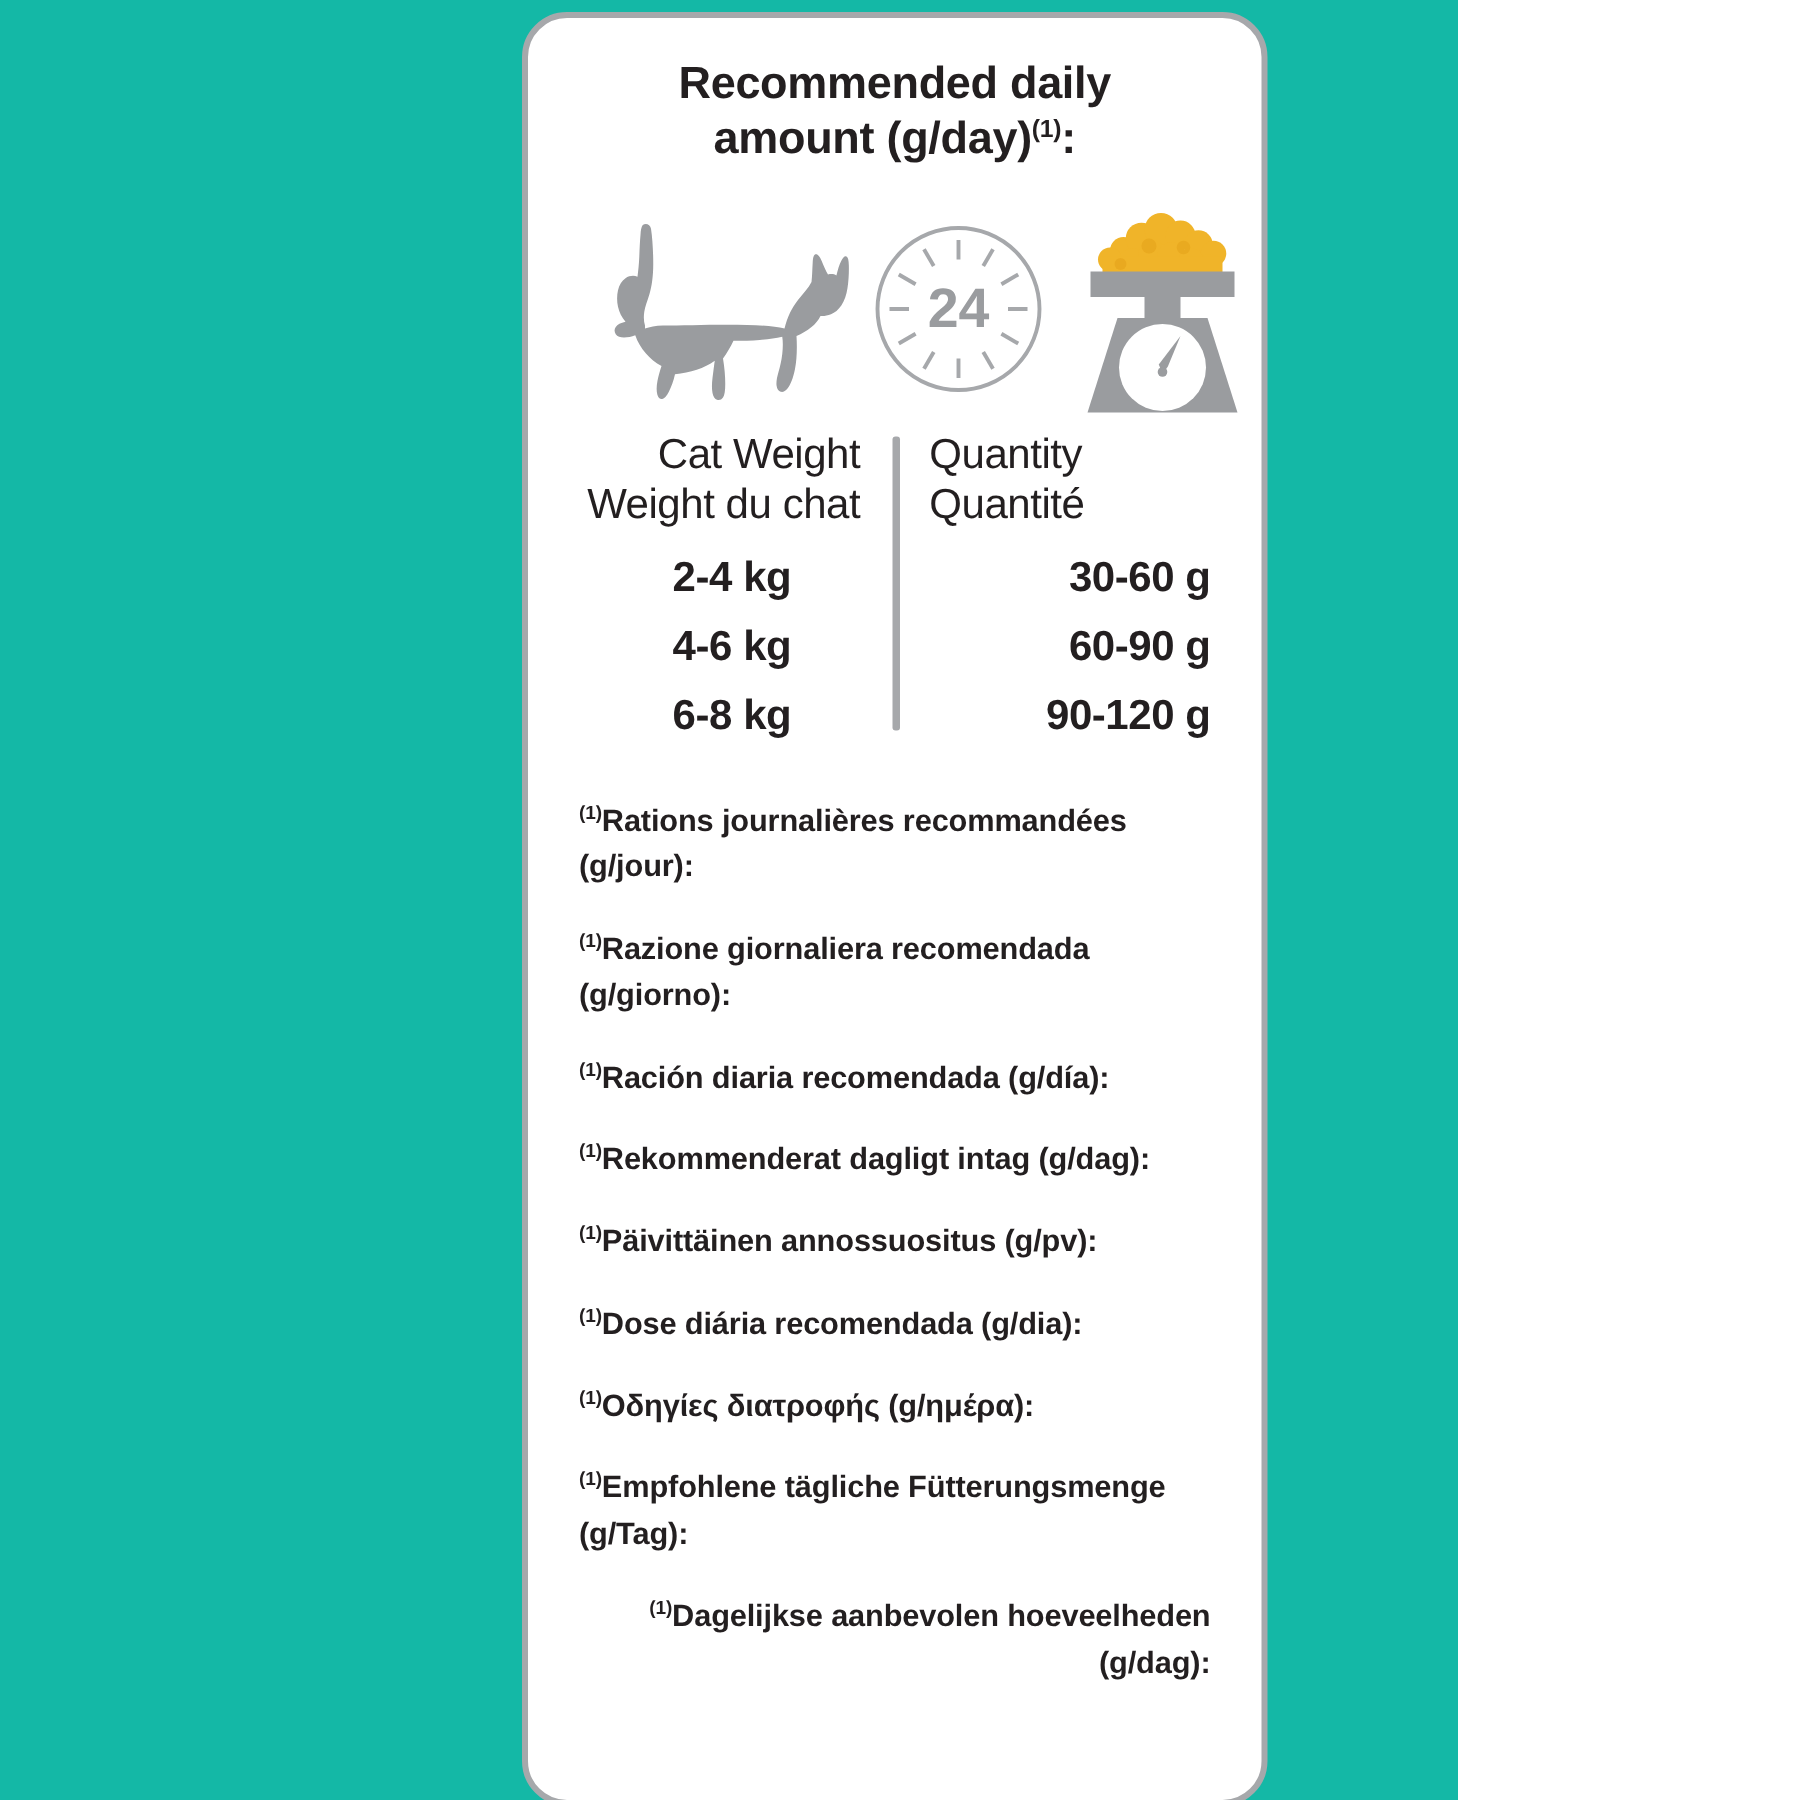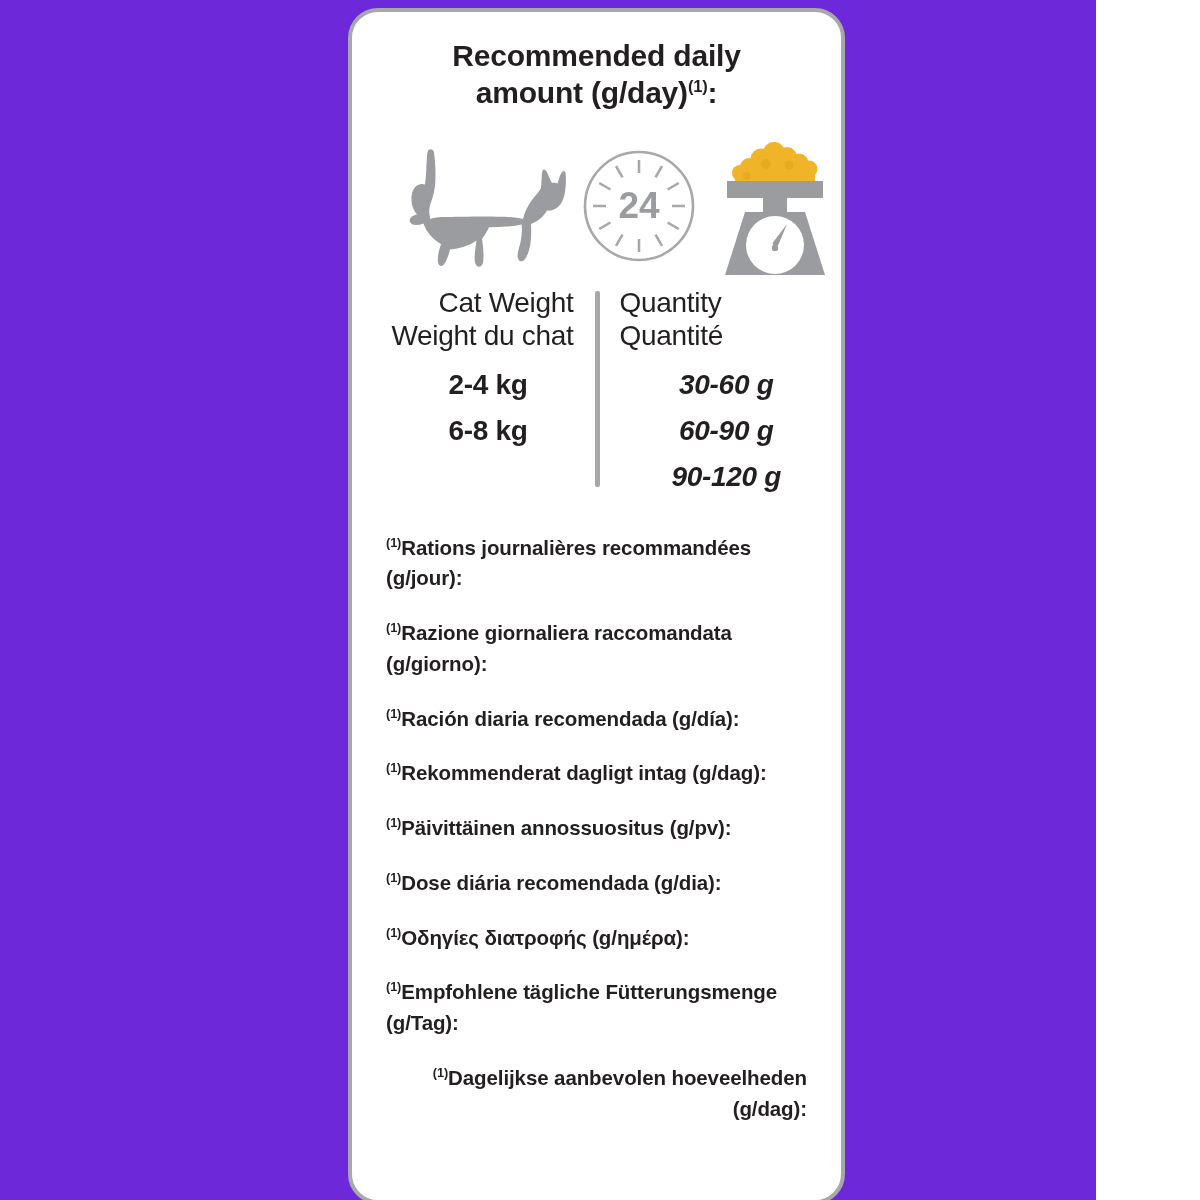--- a/index.html
+++ b/index.html
@@ -10,23 +10,23 @@
     height: 1200px;
     overflow: hidden;
   }
   body {
     font-family: "Liberation Sans", sans-serif;
     -webkit-font-smoothing: antialiased;
   }
 
   .canvas {
     position: relative;
-    width: 1096px;
+    width: 972px;
     height: 1200px;
-    background: #6d28d9;
+    background: #14b8a6;
   }
 
   
   .guide-card {
     position: absolute;
     left: 348px;
     top: 8px;
     width: 497px;
     height: 1196px;
     box-sizing: border-box;
@@ -102,21 +102,21 @@
 
   .dose-cell {
     font-size: 28px;
     line-height: 1.0;
     font-weight: 700;
     color: #231f20;
     letter-spacing: -0.3px;
     padding-top: 18px;
   }
   .dose-col-left  .dose-cell { text-align: right; padding-right: 46px; }
-  .dose-col-right .dose-cell { text-align: center;  padding-left: 26px; font-style: italic; }
+  .dose-col-right .dose-cell { text-align: right;  padding-left: 26px; }
 
   
   .footnotes {
     margin: 42px 34px 0 34px;
   }
   .footnote {
     font-size: 20.5px;
     line-height: 1.5;
     font-weight: 700;
     color: #231f20;
@@ -263,37 +263,38 @@
 
     <div class="dose-table">
       <div class="dose-divider"></div>
 
       <div class="dose-col dose-col-left">
         <div class="dose-head">
           <span>Cat Weight</span><br>
           <span>Weight du chat</span>
         </div>
         <div class="dose-cell">2-4 kg</div>
+        <div class="dose-cell">4-6 kg</div>
         <div class="dose-cell">6-8 kg</div>
       </div>
 
       <div class="dose-col dose-col-right">
         <div class="dose-head">
           <span>Quantity</span><br>
           <span>Quantité</span>
         </div>
         <div class="dose-cell">30-60 g</div>
         <div class="dose-cell">60-90 g</div>
         <div class="dose-cell">90-120 g</div>
       </div>
     </div>
 
     <div class="footnotes">
       <div class="footnote"><span class="sup">(1)</span><span>Rations journalières recommandées (g/jour):</span></div>
-      <div class="footnote"><span class="sup">(1)</span><span>Razione giornaliera raccomandata (g/giorno):</span></div>
+      <div class="footnote"><span class="sup">(1)</span><span>Razione giornaliera recomendada (g/giorno):</span></div>
       <div class="footnote"><span class="sup">(1)</span><span>Ración diaria recomendada (g/día):</span></div>
       <div class="footnote"><span class="sup">(1)</span><span>Rekommenderat dagligt intag (g/dag):</span></div>
       <div class="footnote"><span class="sup">(1)</span><span>Päivittäinen annossuositus (g/pv):</span></div>
       <div class="footnote"><span class="sup">(1)</span><span>Dose diária recomendada (g/dia):</span></div>
       <div class="footnote"><span class="sup">(1)</span><span>Οδηγίες διατροφής (g/ημέρα):</span></div>
       <div class="footnote"><span class="sup">(1)</span><span>Empfohlene tägliche Fütterungsmenge (g/Tag):</span></div>
       <div class="footnote"><span class="sup">(1)</span><span>Dagelijkse aanbevolen hoeveelheden (g/dag):</span></div>
     </div>
 
   </div>

